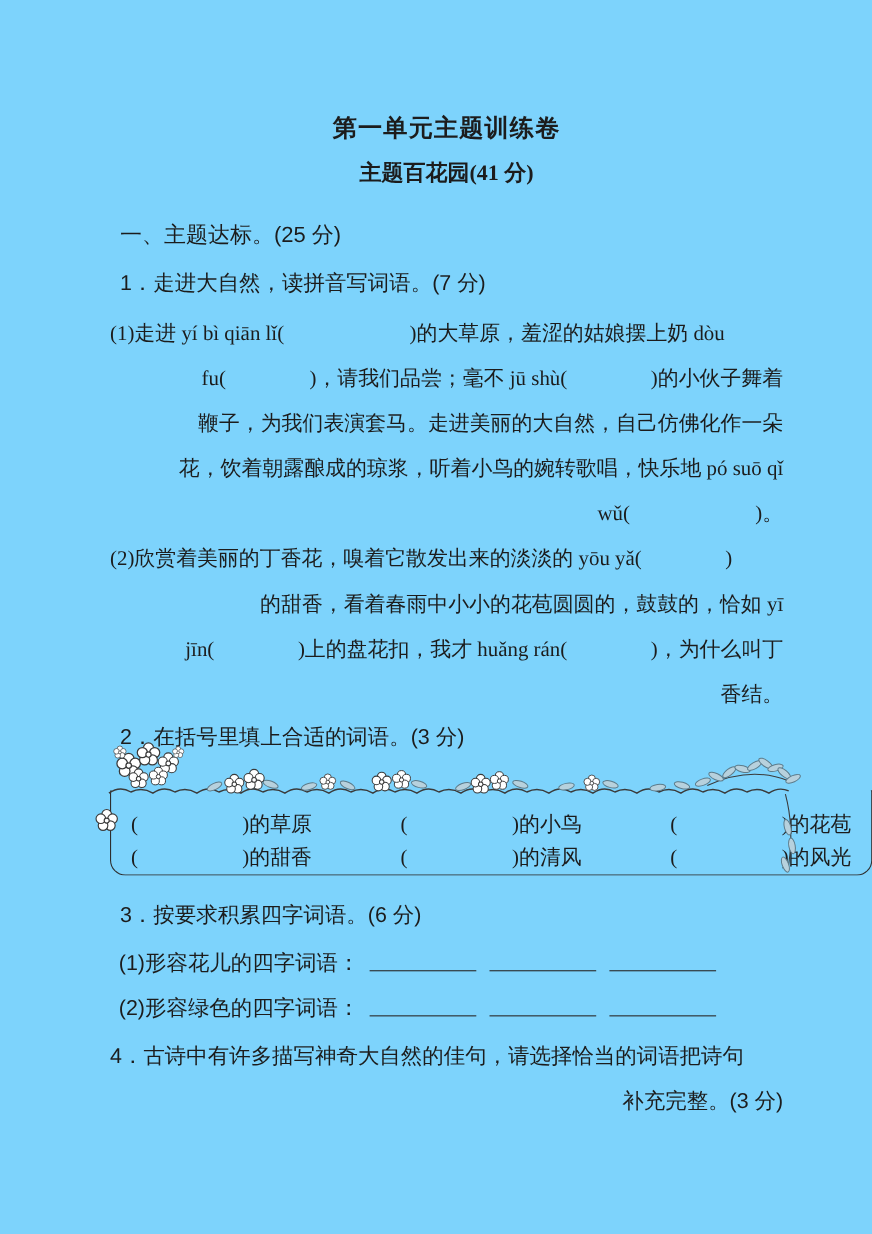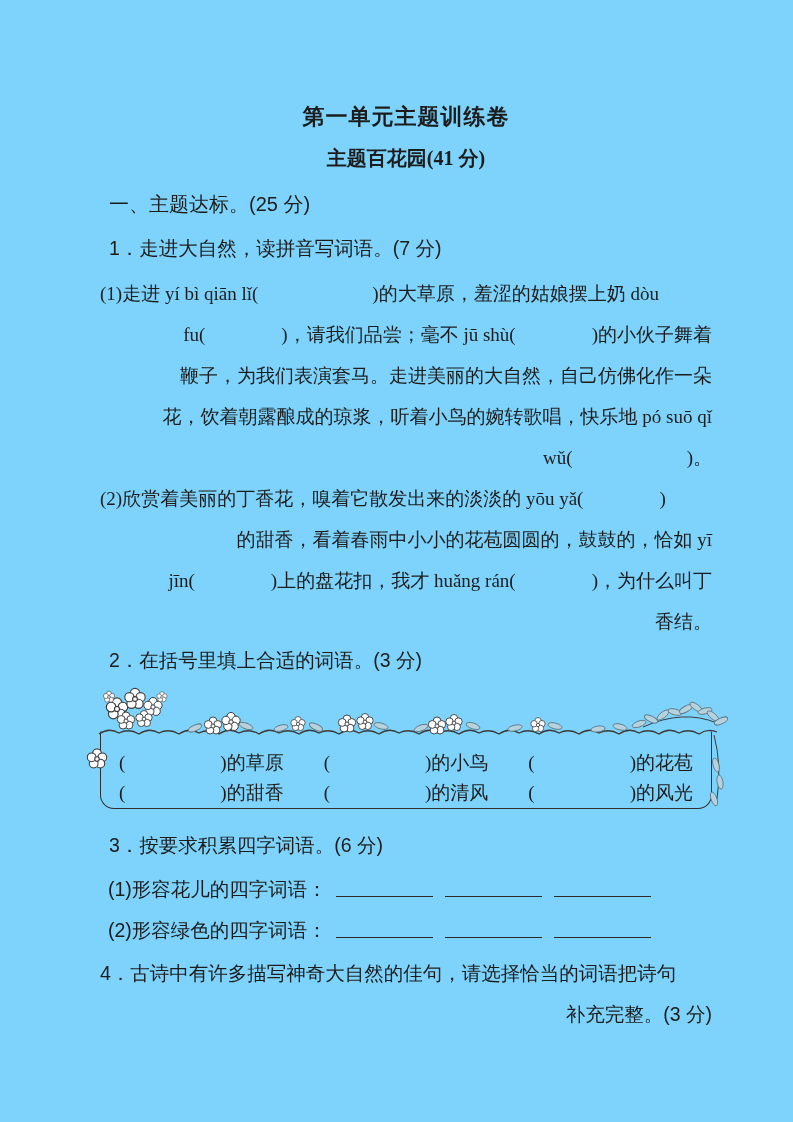--- a/index.html
+++ b/index.html
@@ -1,28 +1,28 @@
 <!DOCTYPE html>
 <html><head>
 <meta charset="utf-8">
 <style>
   html,body{margin:0;padding:0;background:#ffffff;}
   .page{position:relative;width:793px;height:1122px;background:#7dd3fc;color:#1c1c1c;overflow:hidden;}
   .content{padding:104px 81px 0 100px;}
   .title{text-align:center;font-family:"Liberation Sans",sans-serif;font-weight:bold;font-size:22px;line-height:26px;letter-spacing:1px;}
   .subtitle{text-align:center;font-family:"Liberation Serif",serif;font-size:20px;line-height:24px;margin-top:16px;font-weight:bold;}
-  .section{font-family:"Liberation Sans",sans-serif;font-size:20px;line-height:24px;margin-top:22px;padding-left:9px;white-space:nowrap;}
+  .section{font-family:"Liberation Sans",sans-serif;font-size:20px;line-height:24px;margin-top:32px;padding-left:9px;white-space:nowrap;}
   .stem{font-family:"Liberation Sans",sans-serif;font-size:19.5px;line-height:24px;padding-left:9px;white-space:nowrap;}
   .stem.q1{margin-top:20px;}
   .stem.q2{margin-top:6px;}
   .stem.q3{margin-top:24px;}
   .passage{font-family:"Liberation Serif",serif;font-size:19px;line-height:41px;margin-top:13px;}
   .pline{white-space:nowrap;}
   .ind{padding-left:34px;text-align:right;}
-  .fillbox{position:relative;margin-top:59px;width:612px;height:78px;box-sizing:border-box;
+  .fillbox{position:relative;margin-top:36px;width:693px;height:78px;box-sizing:border-box;
            border-left:1.6px solid #2e2e2e;border-right:1.6px solid #2e2e2e;border-bottom:1.6px solid #2e2e2e;
            border-radius:2px 2px 14px 14px;padding:17px 18px 0 18px;}
   .garland{position:absolute;top:-44px;left:-18px;overflow:visible;pointer-events:none;}
   .boxrow{display:flex;justify-content:space-between;font-family:"Liberation Serif",serif;font-size:19px;line-height:30px;}
   .cell{white-space:nowrap;}
   .qline{font-family:"Liberation Sans",sans-serif;font-size:19.5px;line-height:41px;white-space:nowrap;}
   .q3lines{margin-top:12px;margin-left:8px;}
   .q4lines{margin-top:2px;}
   .blank{display:inline-block;width:97px;border-bottom:1.6px solid #2a2a2a;height:14px;margin:0 5px -1px 7px;}
   .blank.first{margin-left:9px;}

